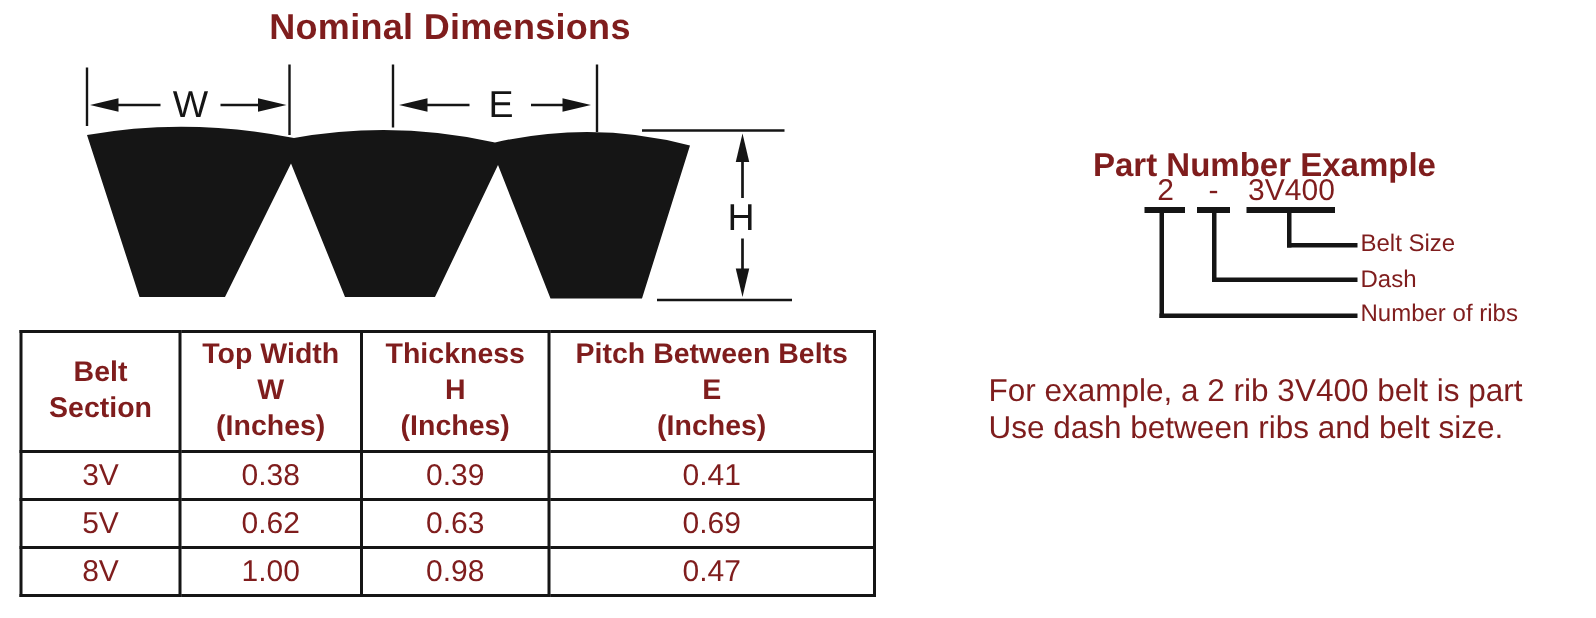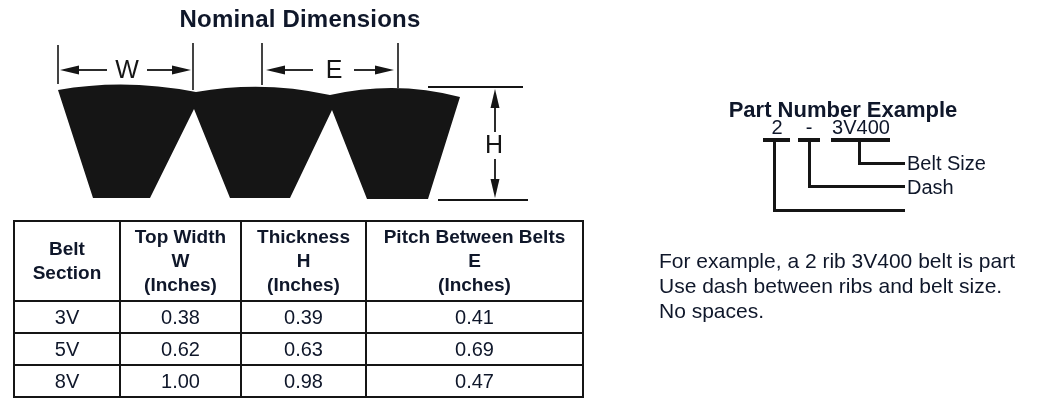--- a/index.html
+++ b/index.html
@@ -5,21 +5,21 @@
   html, body {
     margin: 0;
     padding: 0;
     background: #ffffff;
   }
   #page {
     position: relative;
     width: 1064px;
     height: 412px;
     background: #ffffff;
-    color: #0f172a;
+    color: #7f1d1d;
     font-family: "Liberation Sans", sans-serif;
     overflow: hidden;
   }
   .abs { position: absolute; }
 
   
   #nominal-title {
     left: 0; top: 5px; width: 600px;
     text-align: center;
     font-size: 24px;
@@ -68,21 +68,21 @@
     line-height: 22px;
   }
   .pn-underline {
     height: 4px;
     background: #151515;
     top: 138px;
   }
   .leader-v { width: 3px; background: #151515; }
   .leader-h { height: 3px; background: #151515; }
   .callout-label {
-    font-size: 20px;
+    font-size: 16px;
     line-height: 22px;
     white-space: nowrap;
   }
 
   
   #notes {
     left: 659px; top: 248px; width: 400px;
     font-size: 21px;
     line-height: 25px;
   }
@@ -187,20 +187,20 @@
 
   <div class="abs leader-v" style="left:858px;top:138px;height:27px;"></div>
   <div class="abs leader-h" style="left:858px;top:162px;width:47px;"></div>
   <div class="abs leader-v" style="left:808px;top:138px;height:50px;"></div>
   <div class="abs leader-h" style="left:808px;top:185px;width:97px;"></div>
   <div class="abs leader-v" style="left:773px;top:138px;height:74px;"></div>
   <div class="abs leader-h" style="left:773px;top:209px;width:132px;"></div>
 
   <div class="abs callout-label" style="left:907px;top:152px;">Belt Size</div>
   <div class="abs callout-label" style="left:907px;top:176px;">Dash</div>
+  <div class="abs callout-label" style="left:907px;top:199px;">Number of ribs</div>
 
   <div id="notes" class="abs">
     <div>For example, a 2 rib 3V400 belt is part</div>
     <div>Use dash between ribs and belt size.</div>
-    <div>No spaces.</div>
   </div>
 
 </div>
 
 </body></html>

